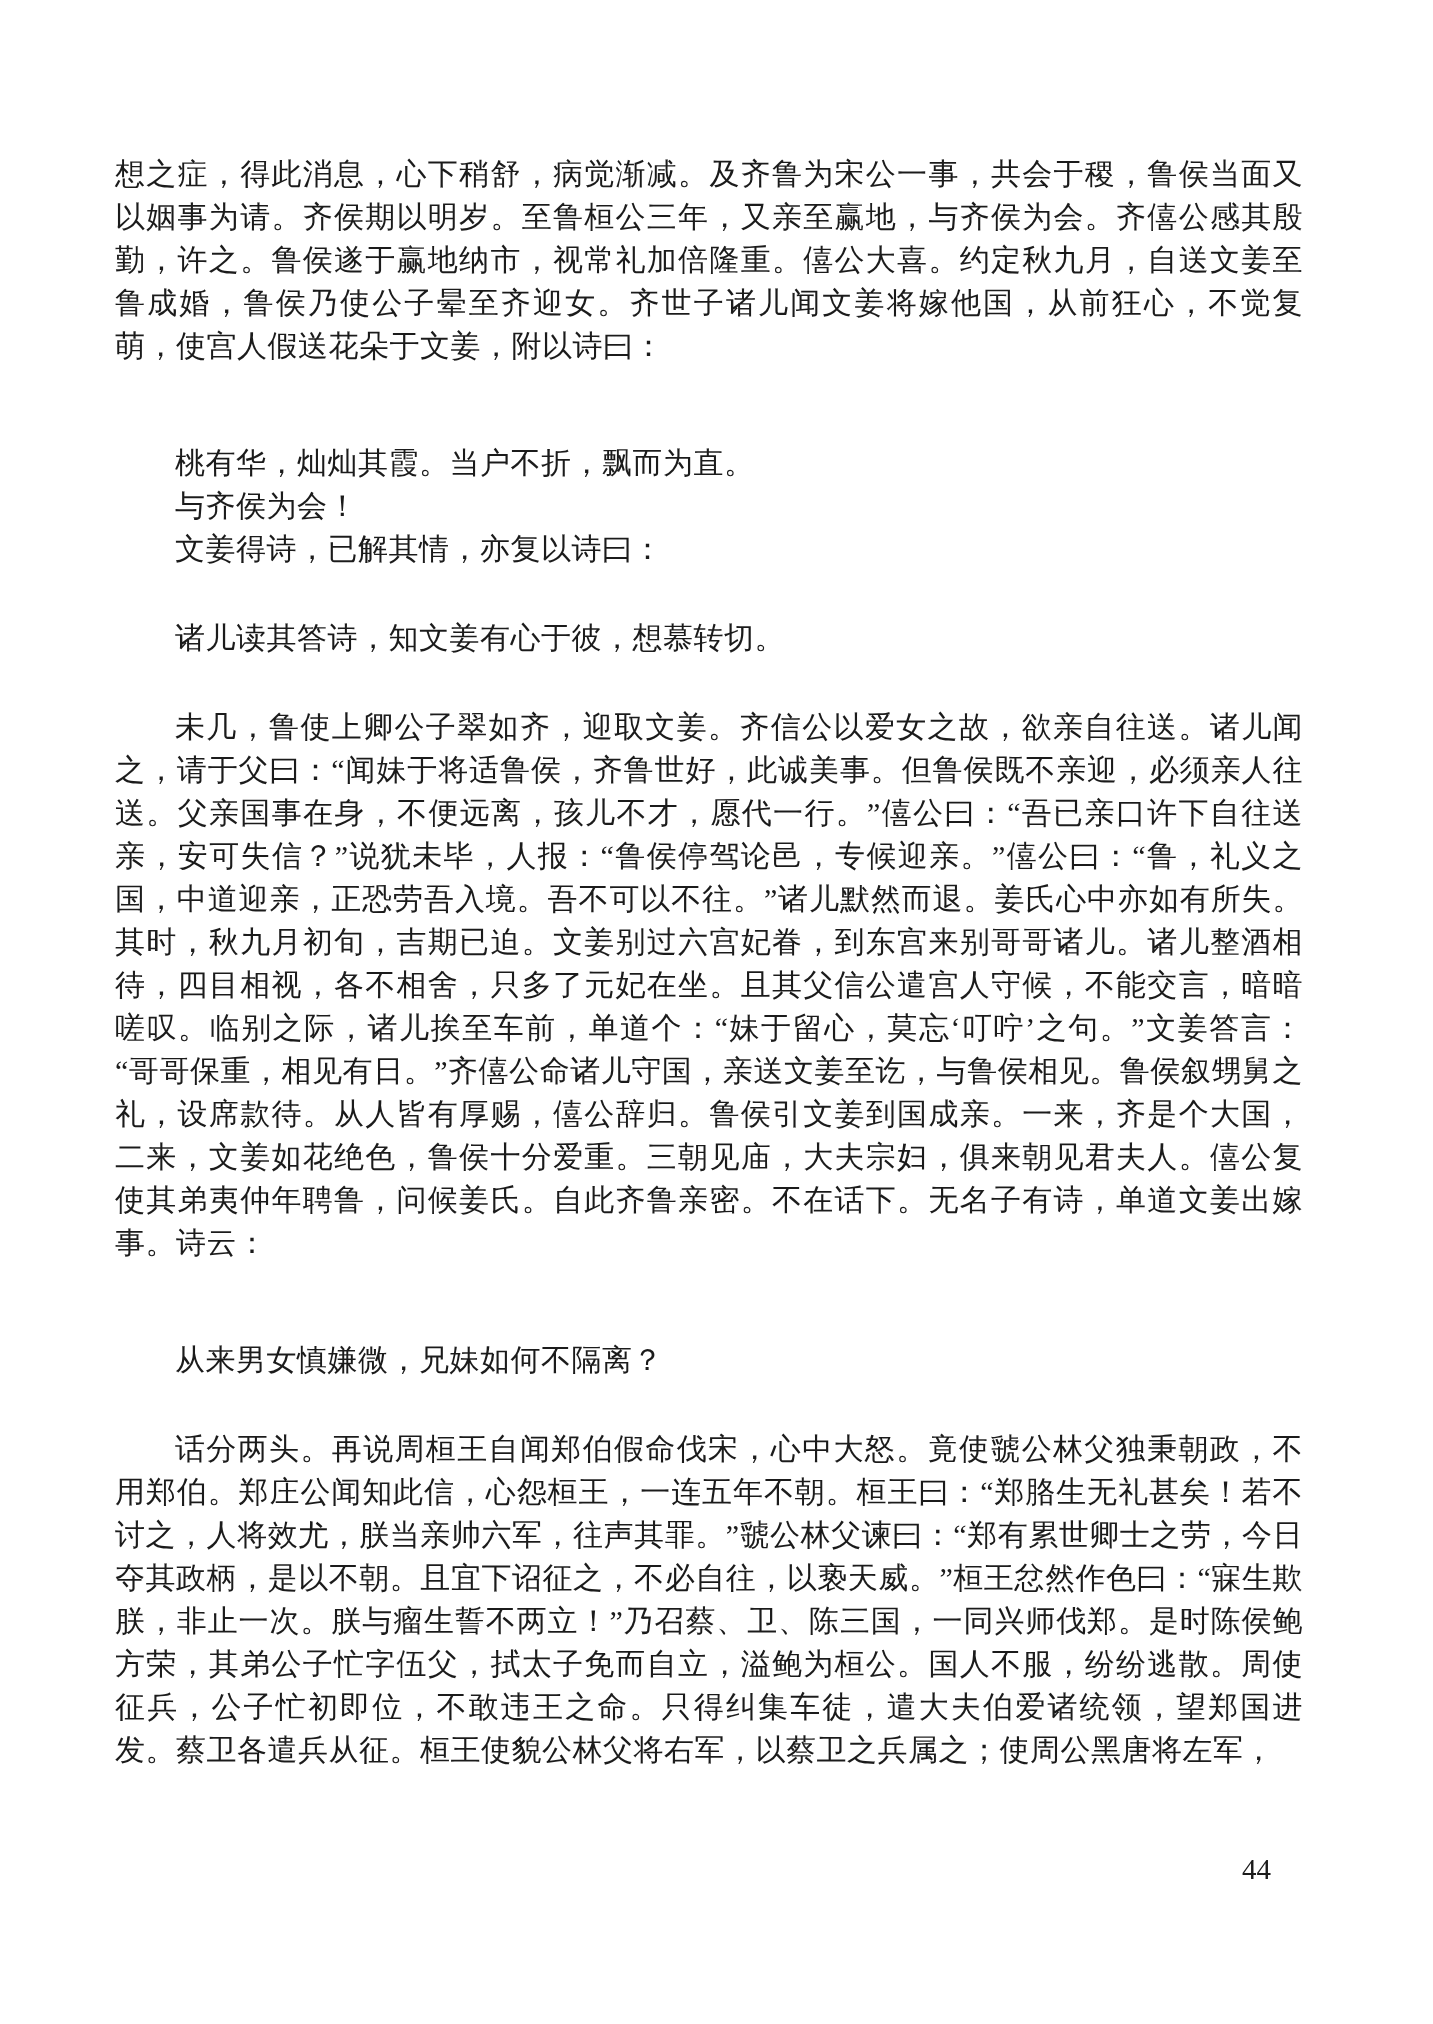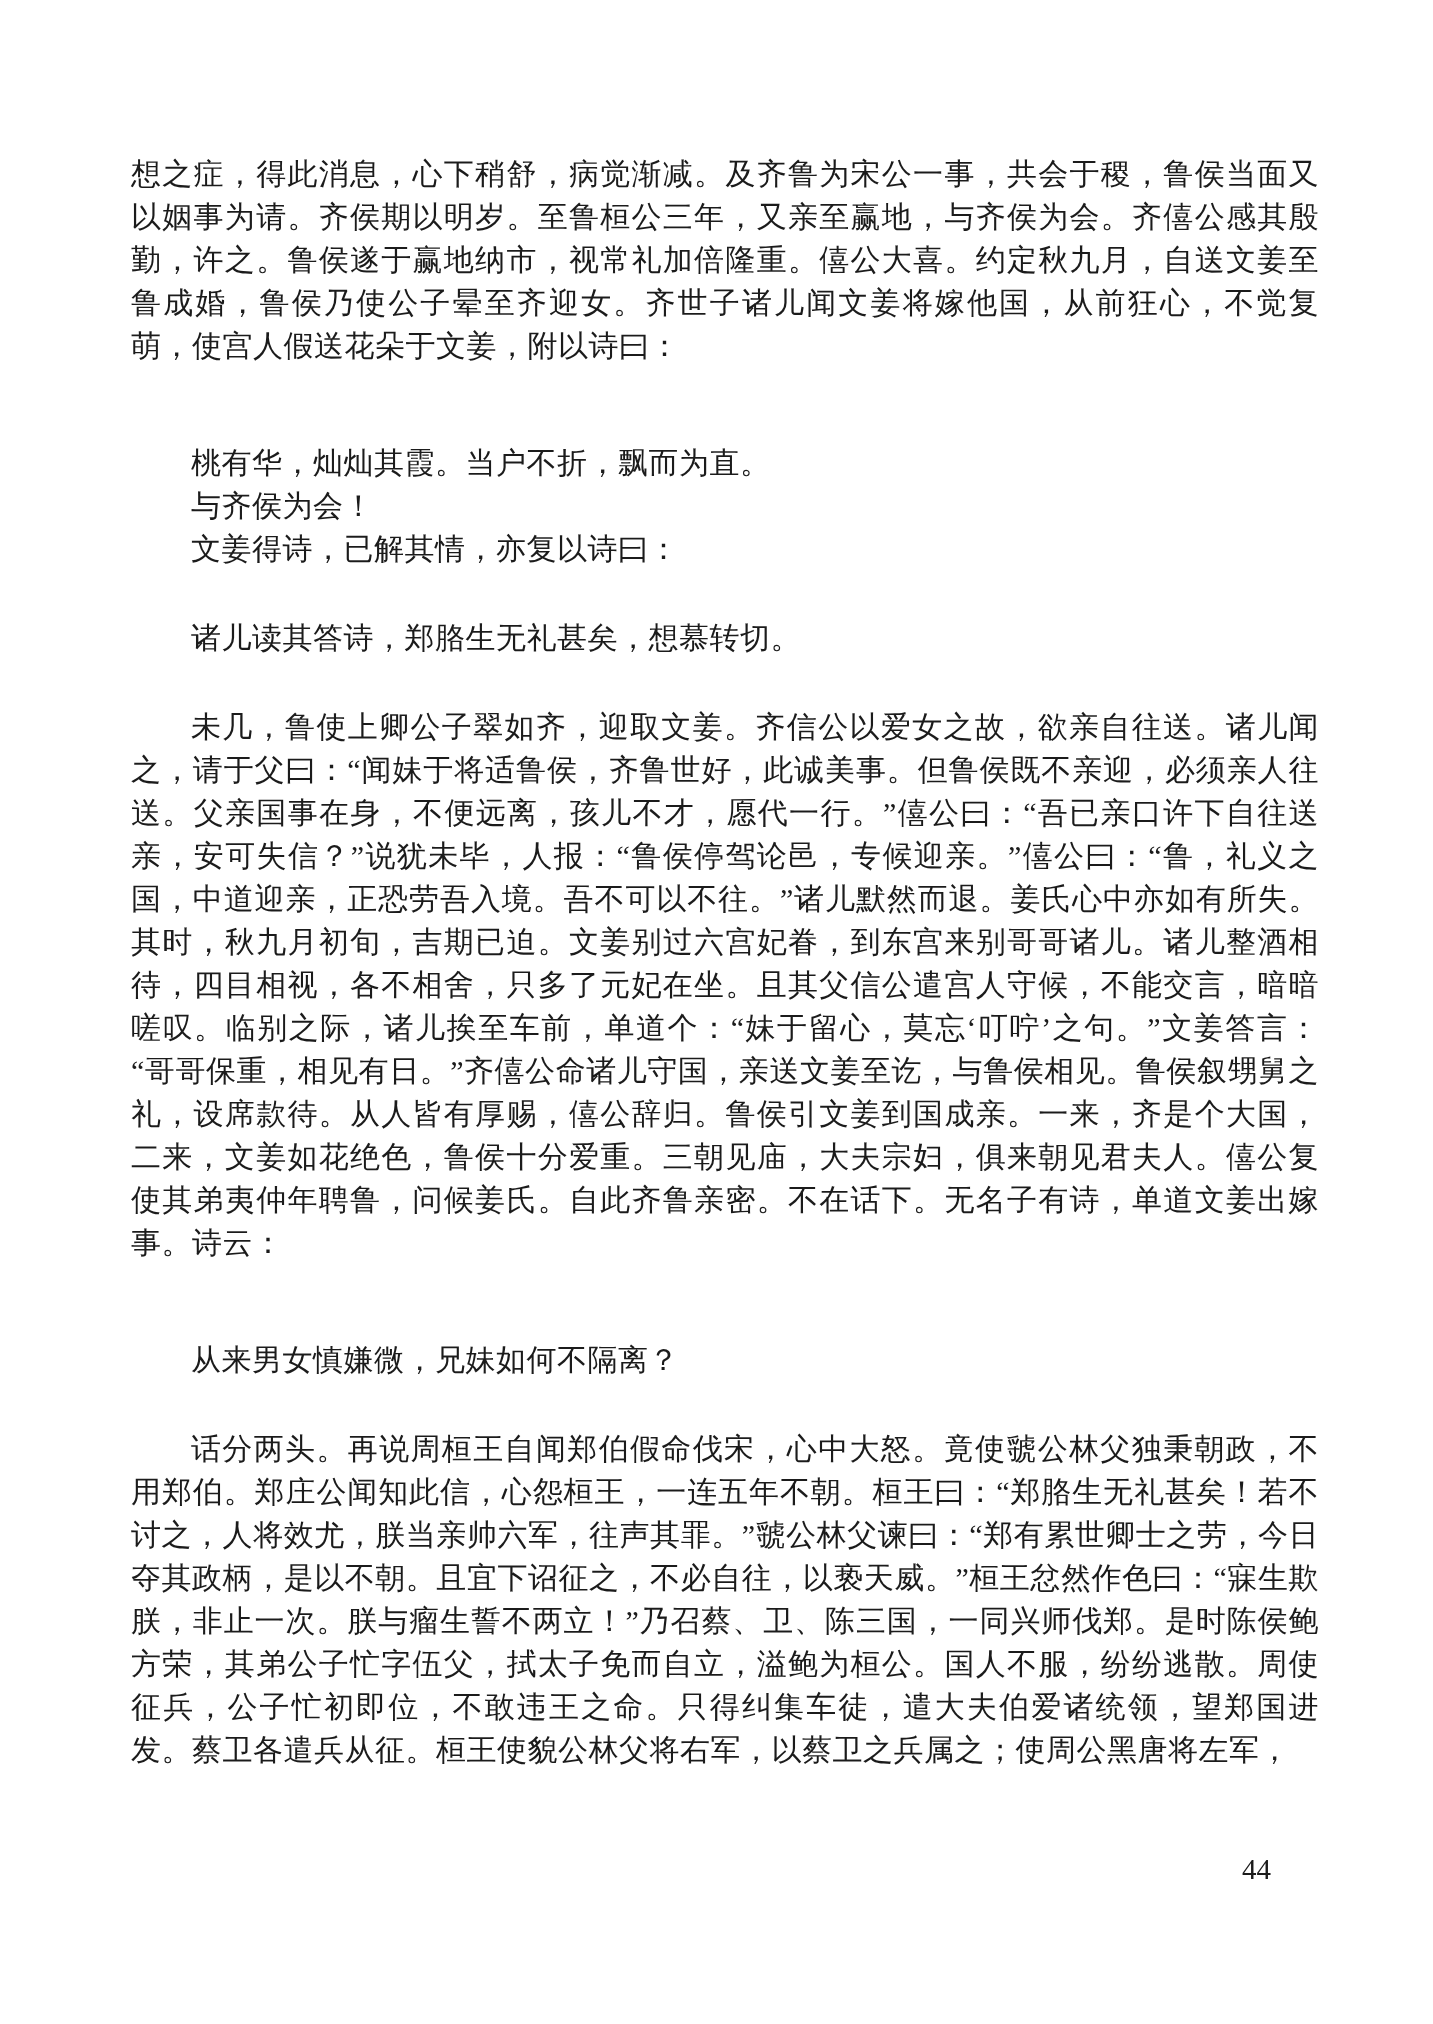--- a/index.html
+++ b/index.html
@@ -11,21 +11,21 @@
     position: relative;
     width: 1433px;
     height: 2024px;
     background: #ffffff;
     overflow: hidden;
     font-family: "Liberation Serif", "DejaVu Serif", serif;
     color: #1b1b1b;
   }
   .content {
     position: absolute;
-    left: 131px;
+    left: 115px;
     top: 152px;
     width: 1188px;
   }
   .content p {
     margin: 0;
     font-size: 30px;
     line-height: 43px;
     text-align: justify;
     letter-spacing: 0.5px;
   }
@@ -59,21 +59,21 @@
   <div class="content">
 
     <p>想之症，得此消息，心下稍舒，病觉渐减。及齐鲁为宋公一事，共会于稷，鲁侯当面又以姻事为请。齐侯期以明岁。至鲁桓公三年，又亲至赢地，与齐侯为会。齐僖公感其殷勤，许之。鲁侯遂于赢地纳市，视常礼加倍隆重。僖公大喜。约定秋九月，自送文姜至鲁成婚，鲁侯乃使公子晕至齐迎女。齐世子诸儿闻文姜将嫁他国，从前狂心，不觉复萌，使宫人假送花朵于文姜，附以诗曰：</p>
 
     <div class="poem-block">
       <p>桃有华，灿灿其霞。当户不折，飘而为直。</p>
       <p>与齐侯为会！</p>
       <p>文姜得诗，已解其情，亦复以诗曰：</p>
     </div>
 
-    <p class="para-indent gap-before">诸儿读其答诗，郑胳生无礼甚矣，想慕转切。</p>
+    <p class="para-indent gap-before">诸儿读其答诗，知文姜有心于彼，想慕转切。</p>
 
     <p class="para-indent gap-before">未几，鲁使上卿公子翠如齐，迎取文姜。齐信公以爱女之故，欲亲自往送。诸儿闻之，请于父曰：“闻妹于将适鲁侯，齐鲁世好，此诚美事。但鲁侯既不亲迎，必须亲人往送。父亲国事在身，不便远离，孩儿不才，愿代一行。”僖公曰：“吾已亲口许下自往送亲，安可失信？”说犹未毕，人报：“鲁侯停驾论邑，专候迎亲。”僖公曰：“鲁，礼义之国，中道迎亲，正恐劳吾入境。吾不可以不往。”诸儿默然而退。姜氏心中亦如有所失。其时，秋九月初旬，吉期已迫。文姜别过六宫妃眷，到东宫来别哥哥诸儿。诸儿整酒相待，四目相视，各不相舍，只多了元妃在坐。且其父信公遣宫人守候，不能交言，暗暗嗟叹。临别之际，诸儿挨至车前，单道个：“妹于留心，莫忘‘叮咛’之句。”文姜答言：“哥哥保重，相见有日。”齐僖公命诸儿守国，亲送文姜至讫，与鲁侯相见。鲁侯叙甥舅之礼，设席款待。从人皆有厚赐，僖公辞归。鲁侯引文姜到国成亲。一来，齐是个大国，二来，文姜如花绝色，鲁侯十分爱重。三朝见庙，大夫宗妇，俱来朝见君夫人。僖公复使其弟夷仲年聘鲁，问候姜氏。自此齐鲁亲密。不在话下。无名子有诗，单道文姜出嫁事。诗云：</p>
 
     <div class="poem-block">
       <p>从来男女慎嫌微，兄妹如何不隔离？</p>
     </div>
 
     <p class="para-indent gap-before">话分两头。再说周桓王自闻郑伯假命伐宋，心中大怒。竟使虢公林父独秉朝政，不用郑伯。郑庄公闻知此信，心怨桓王，一连五年不朝。桓王曰：“郑胳生无礼甚矣！若不讨之，人将效尤，朕当亲帅六军，往声其罪。”虢公林父谏曰：“郑有累世卿士之劳，今日夺其政柄，是以不朝。且宜下诏征之，不必自往，以亵天威。”桓王忿然作色曰：“寐生欺朕，非止一次。朕与瘤生誓不两立！”乃召蔡、卫、陈三国，一同兴师伐郑。是时陈侯鲍方荣，其弟公子忙字伍父，拭太子免而自立，溢鲍为桓公。国人不服，纷纷逃散。周使征兵，公子忙初即位，不敢违王之命。只得纠集车徒，遣大夫伯爱诸统领，望郑国进发。蔡卫各遣兵从征。桓王使貌公林父将右军，以蔡卫之兵属之；使周公黑唐将左军，</p>
 
   </div>

